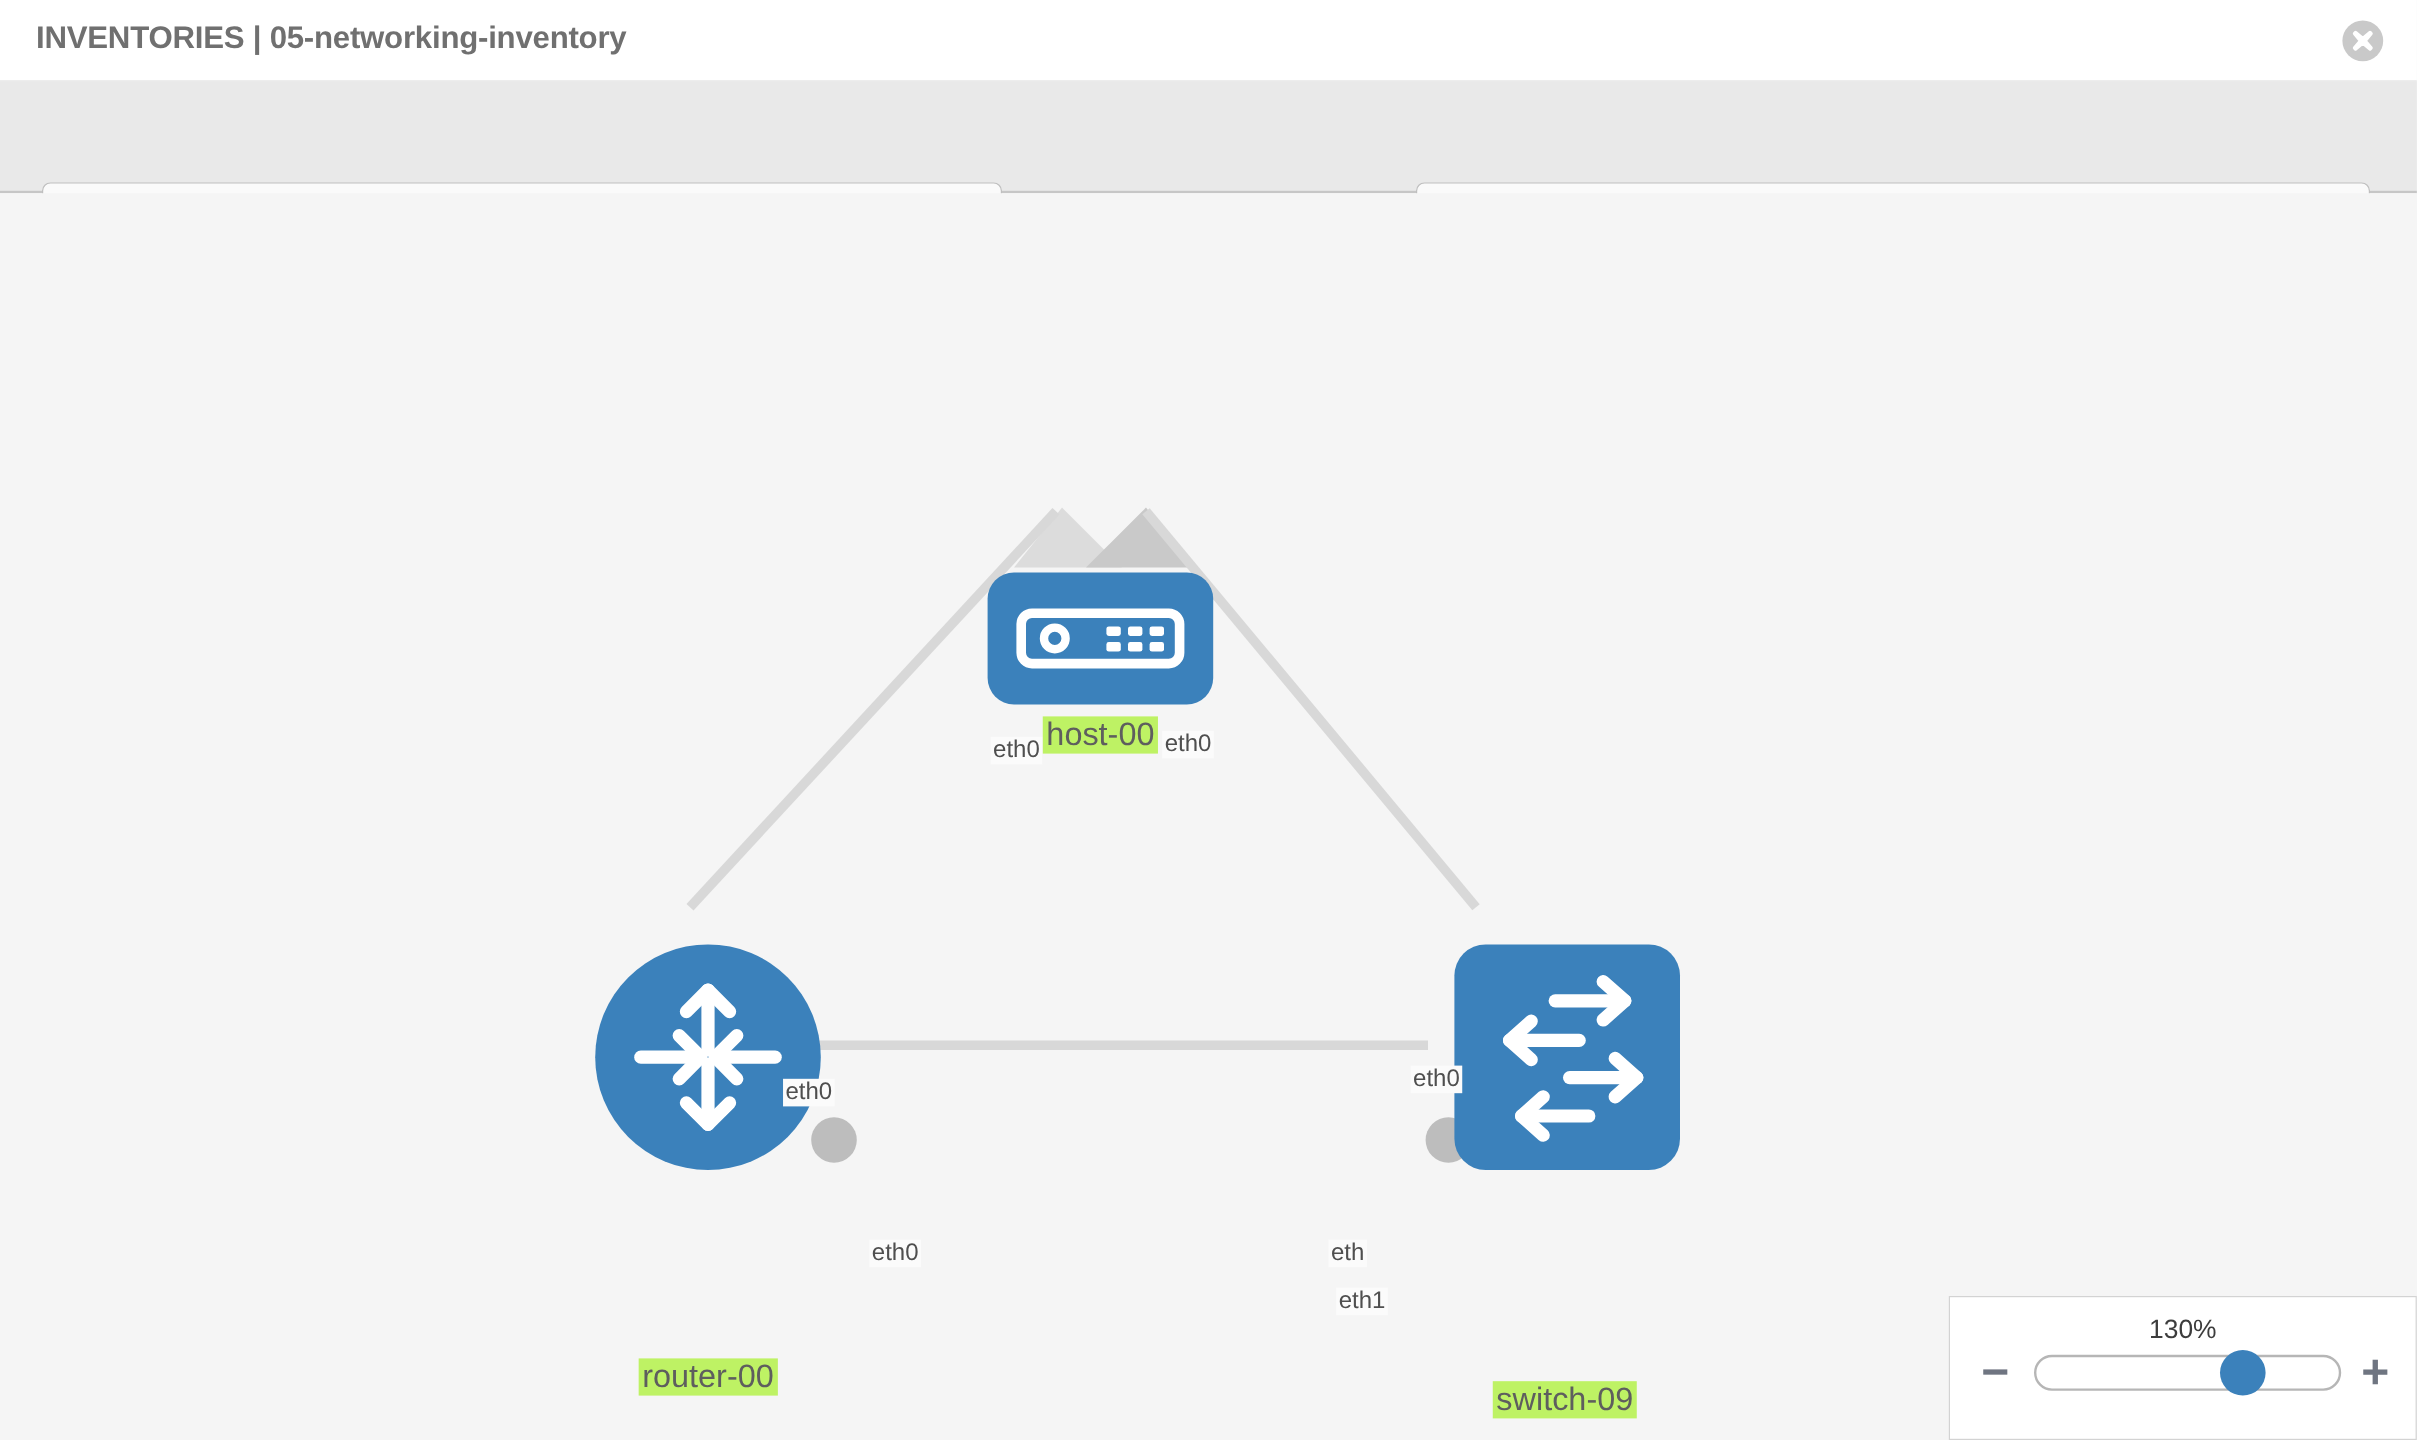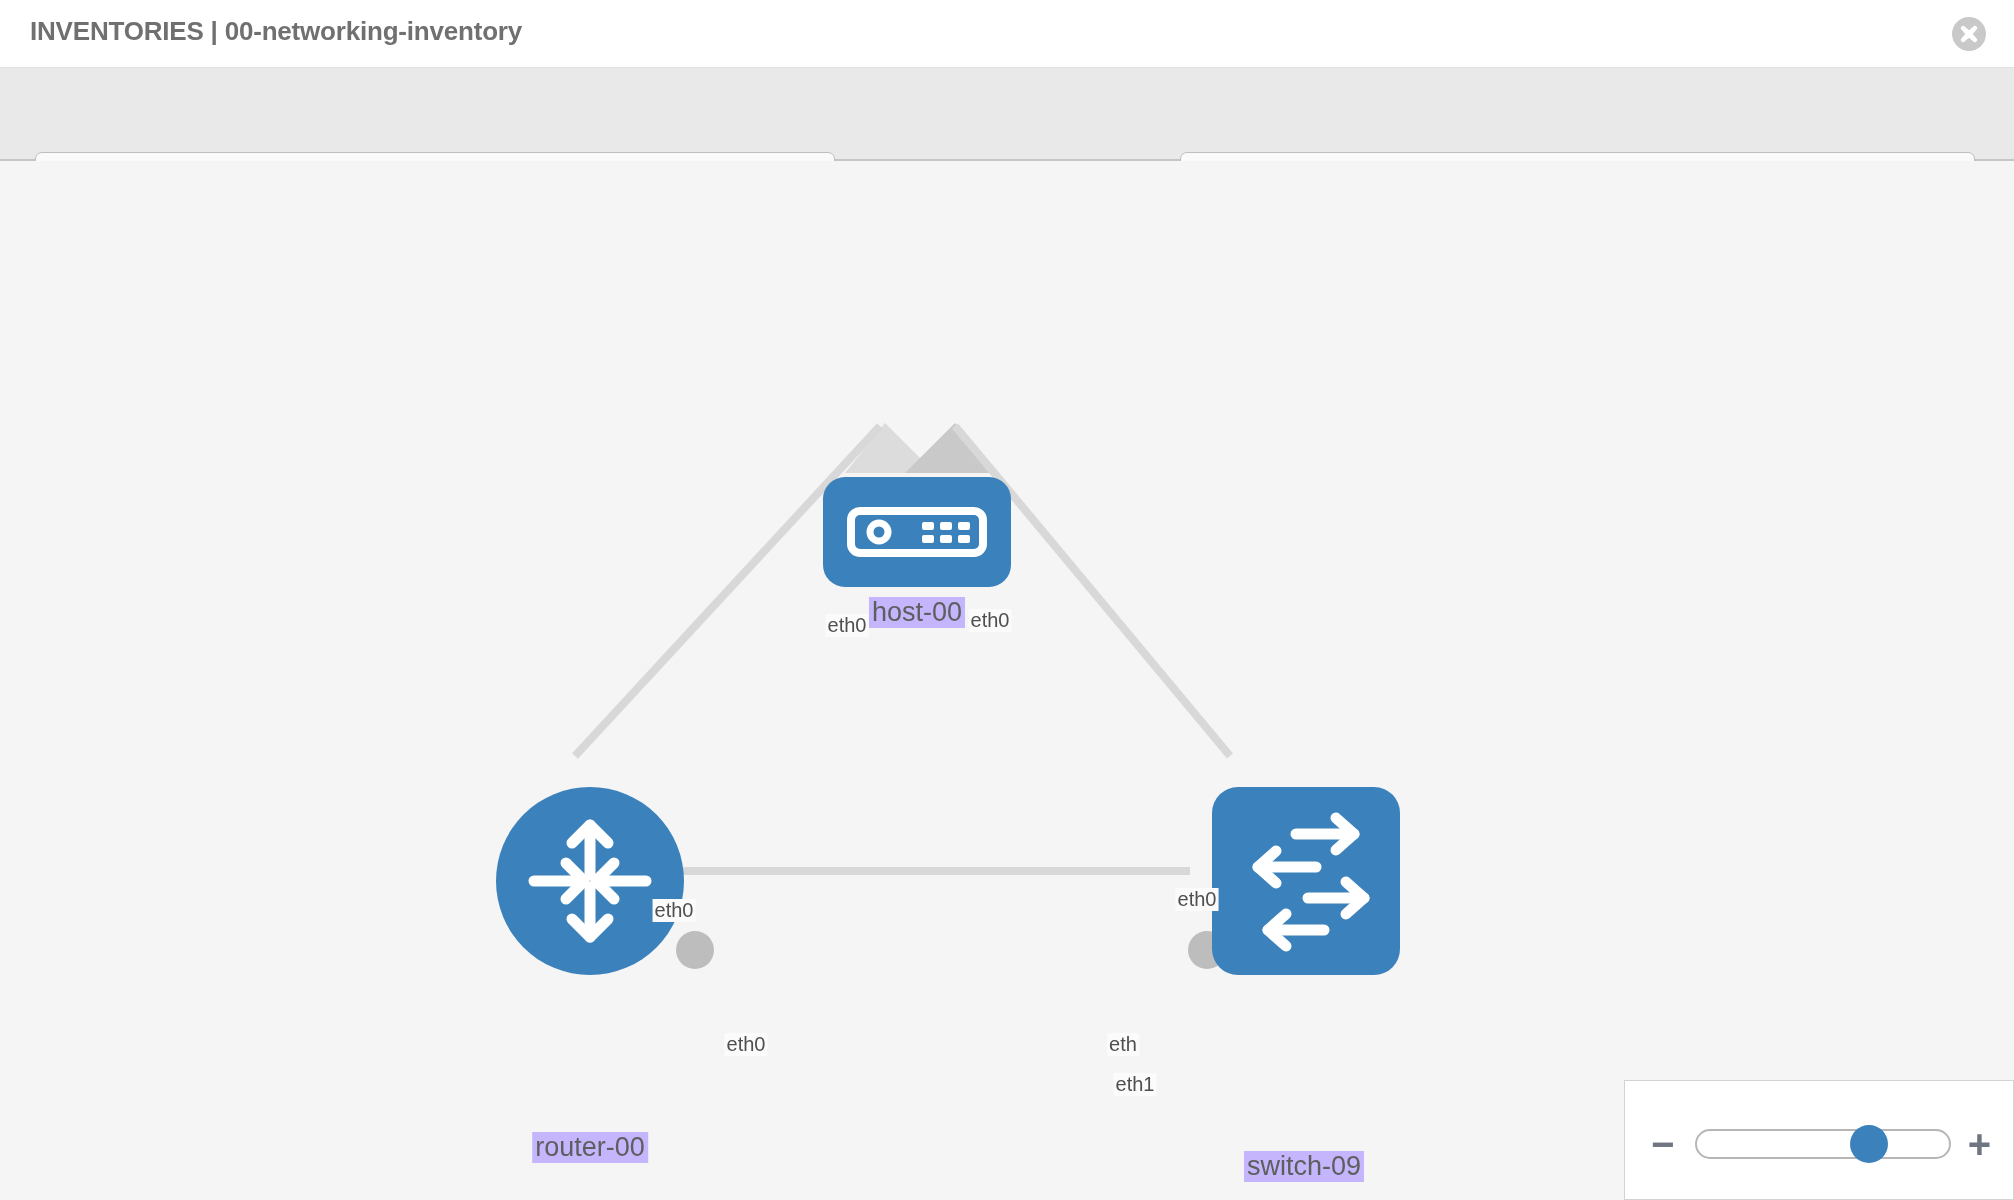--- a/index.html
+++ b/index.html
@@ -70,21 +70,21 @@
     position:absolute;left:0;top:161px;width:2014px;height:1039px;
     background:#f5f5f5;
     overflow:hidden;
   }
   .topology{position:absolute;left:0;top:0;width:2014px;height:1039px;}
 
   
   .node-label{
     position:absolute;
     font-size:27px;color:#5e5e5e;
-    background:#c4b5fd;
+    background:#bef264;
     padding:0 3px;
     white-space:nowrap;
     transform:translateX(-50%);
   }
   .iface-label{
     position:absolute;
     font-size:20px;color:#4f4f4f;
     background:#fbfbfb;
     padding:0 2px;
     white-space:nowrap;
@@ -133,21 +133,21 @@
   }
   .zoom-thumb{
     position:absolute;top:44px;width:38px;height:38px;border-radius:50%;
     background:#3b81bb;cursor:pointer;
   }
 </style>
 </head>
 <body>
 
 <div class="header">
-  <div class="header-title">INVENTORIES | 00-networking-inventory</div>
+  <div class="header-title">INVENTORIES | 05-networking-inventory</div>
   <div class="close-btn">
     <svg width="34" height="34" viewBox="0 0 34 34">
       <path d="M11 10.2 L10.2 11 L15.2 17 L10.2 23 L11 23.8 L17 18.8 L23 23.8 L23.8 23 L18.8 17 L23.8 11 L23 10.2 L17 15.2 Z" fill="#ffffff" stroke="#ffffff" stroke-width="3" stroke-linejoin="round"></path>
     </svg>
   </div>
 </div>
 
 <div class="toolbar">
 
   <div class="select-box" id="actions-select">
@@ -248,17 +248,18 @@
     <div class="iface-label" style="left:990px;top:448px;">eth0</div>
     <div class="iface-label" style="left:674px;top:738px;">eth0</div>
     <div class="iface-label" style="left:1197px;top:727px;">eth0</div>
     <div class="iface-label" style="left:746px;top:872px;">eth0</div>
     <div class="iface-label" style="left:1123px;top:872px;">eth</div>
     <div class="iface-label" style="left:1135px;top:872px;margin-top:40px;">eth1</div>
   </div>
 </div>
 
 <div class="zoom-panel">
+  <div class="zoom-level">130%</div>
   <div class="zoom-minus">−</div>
   <div class="zoom-track"></div>
   <div class="zoom-thumb" style="left:225px;"></div>
   <div class="zoom-plus">+</div>
 </div>
 
 </body></html>

